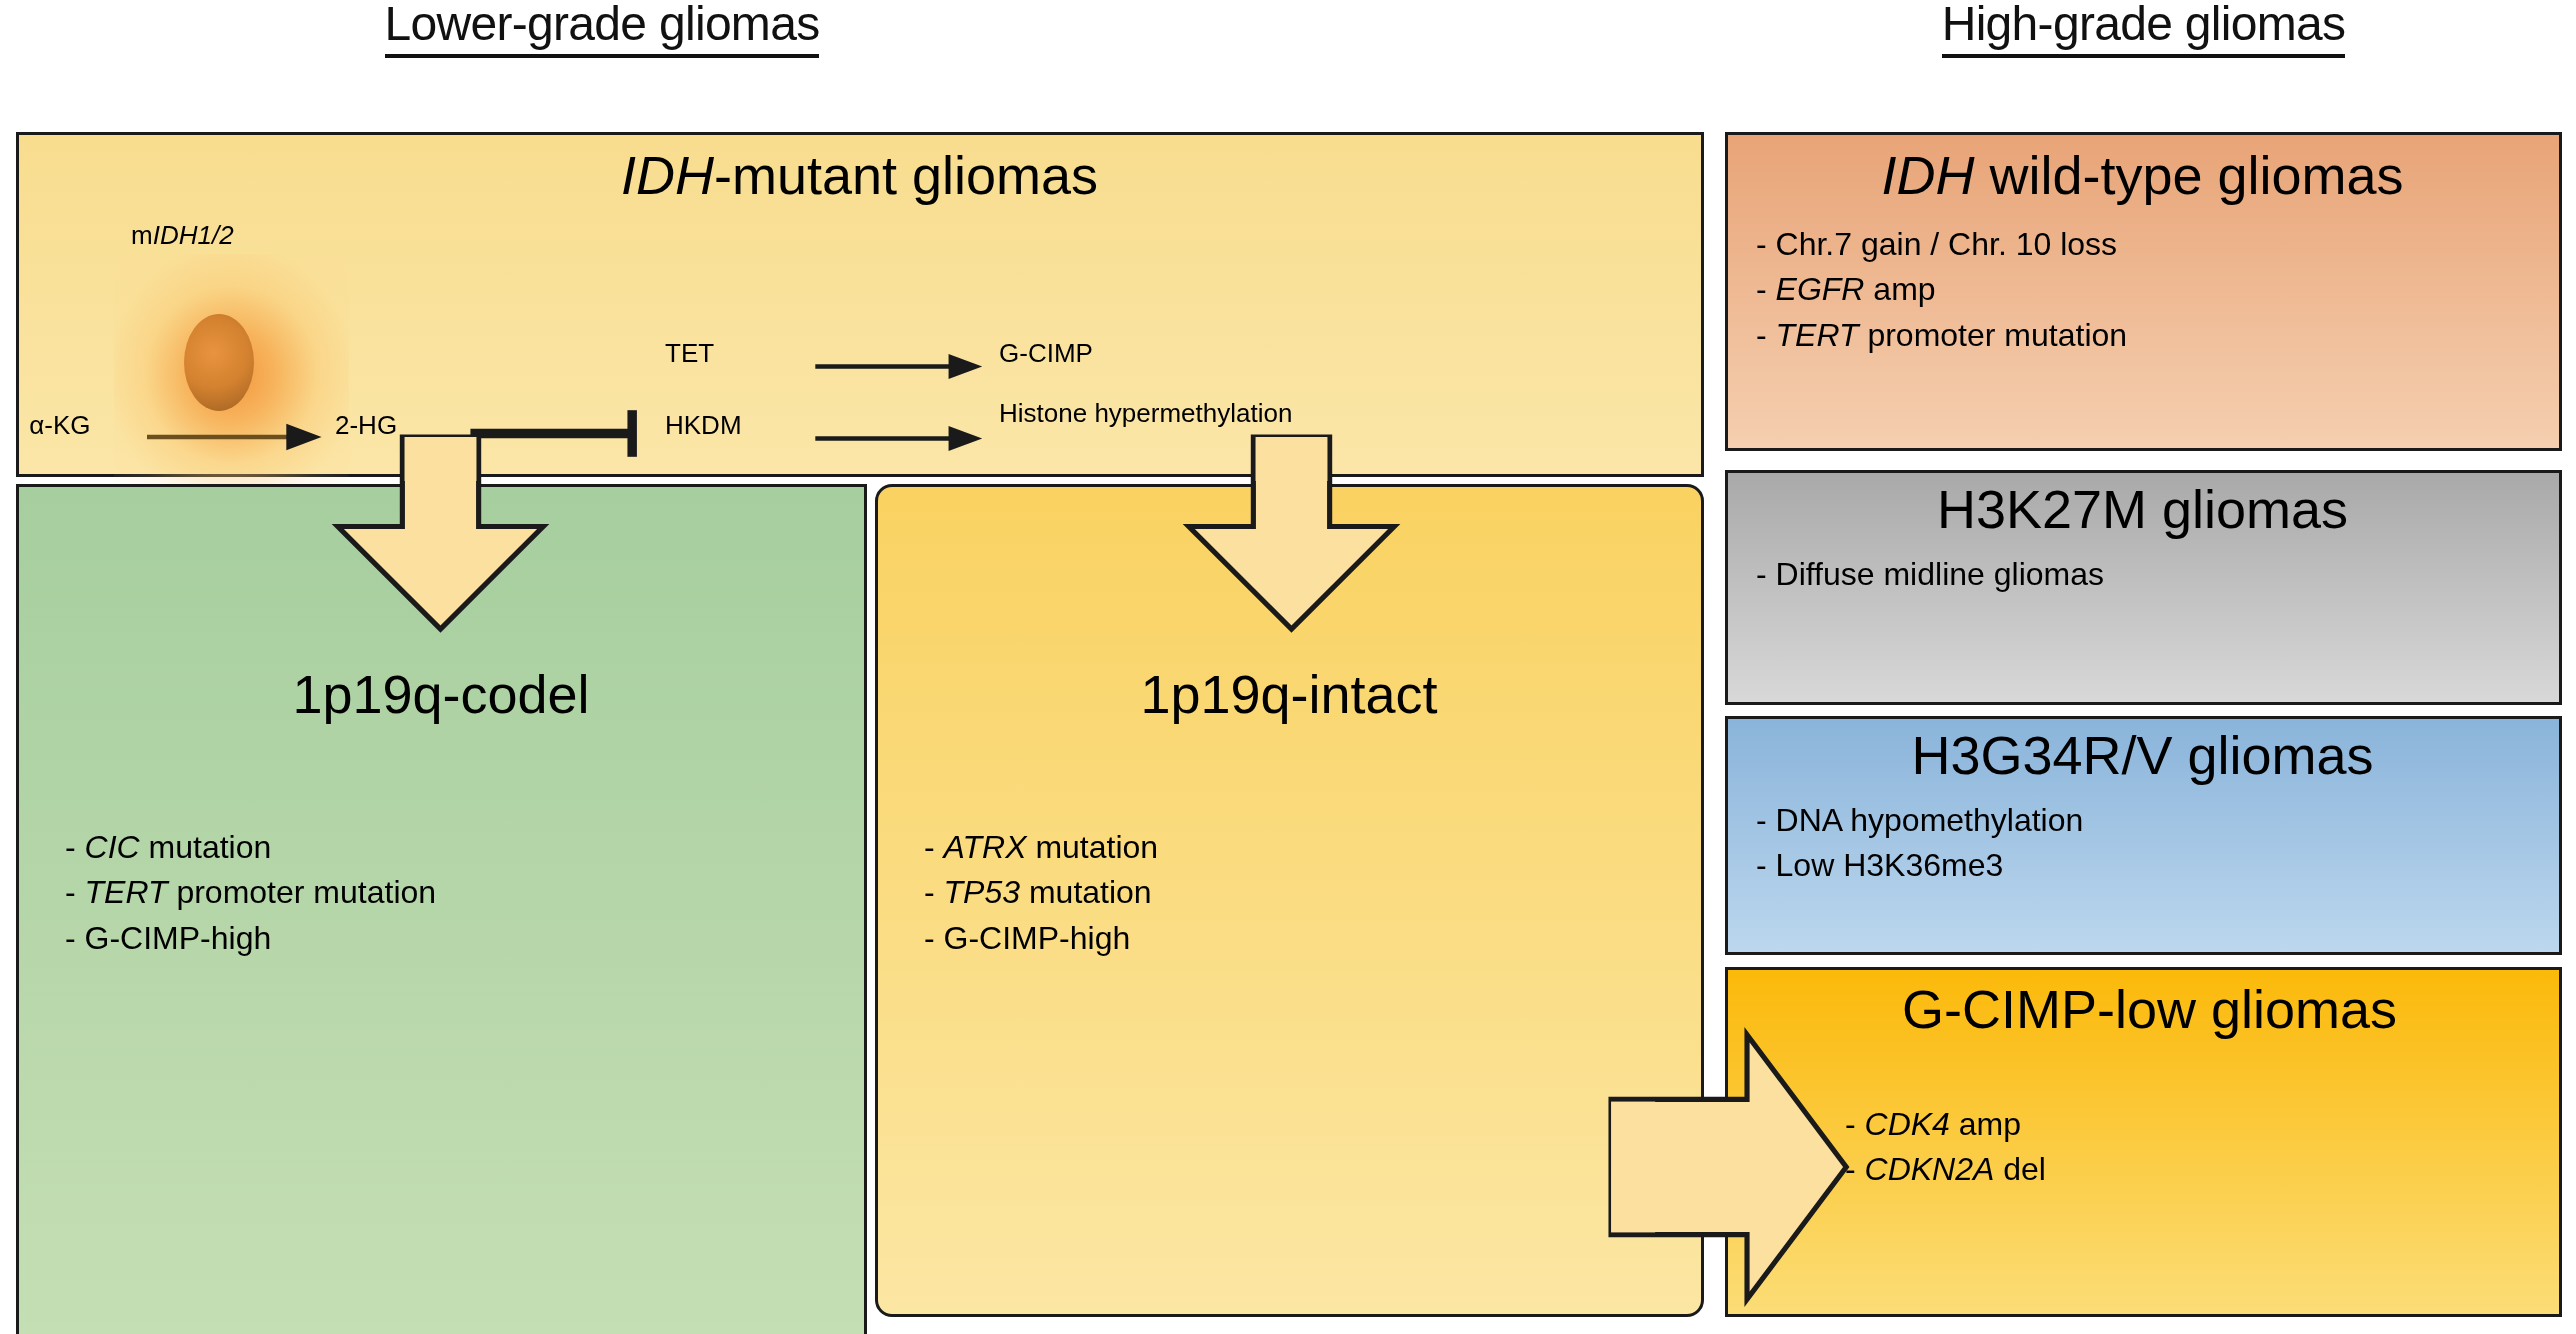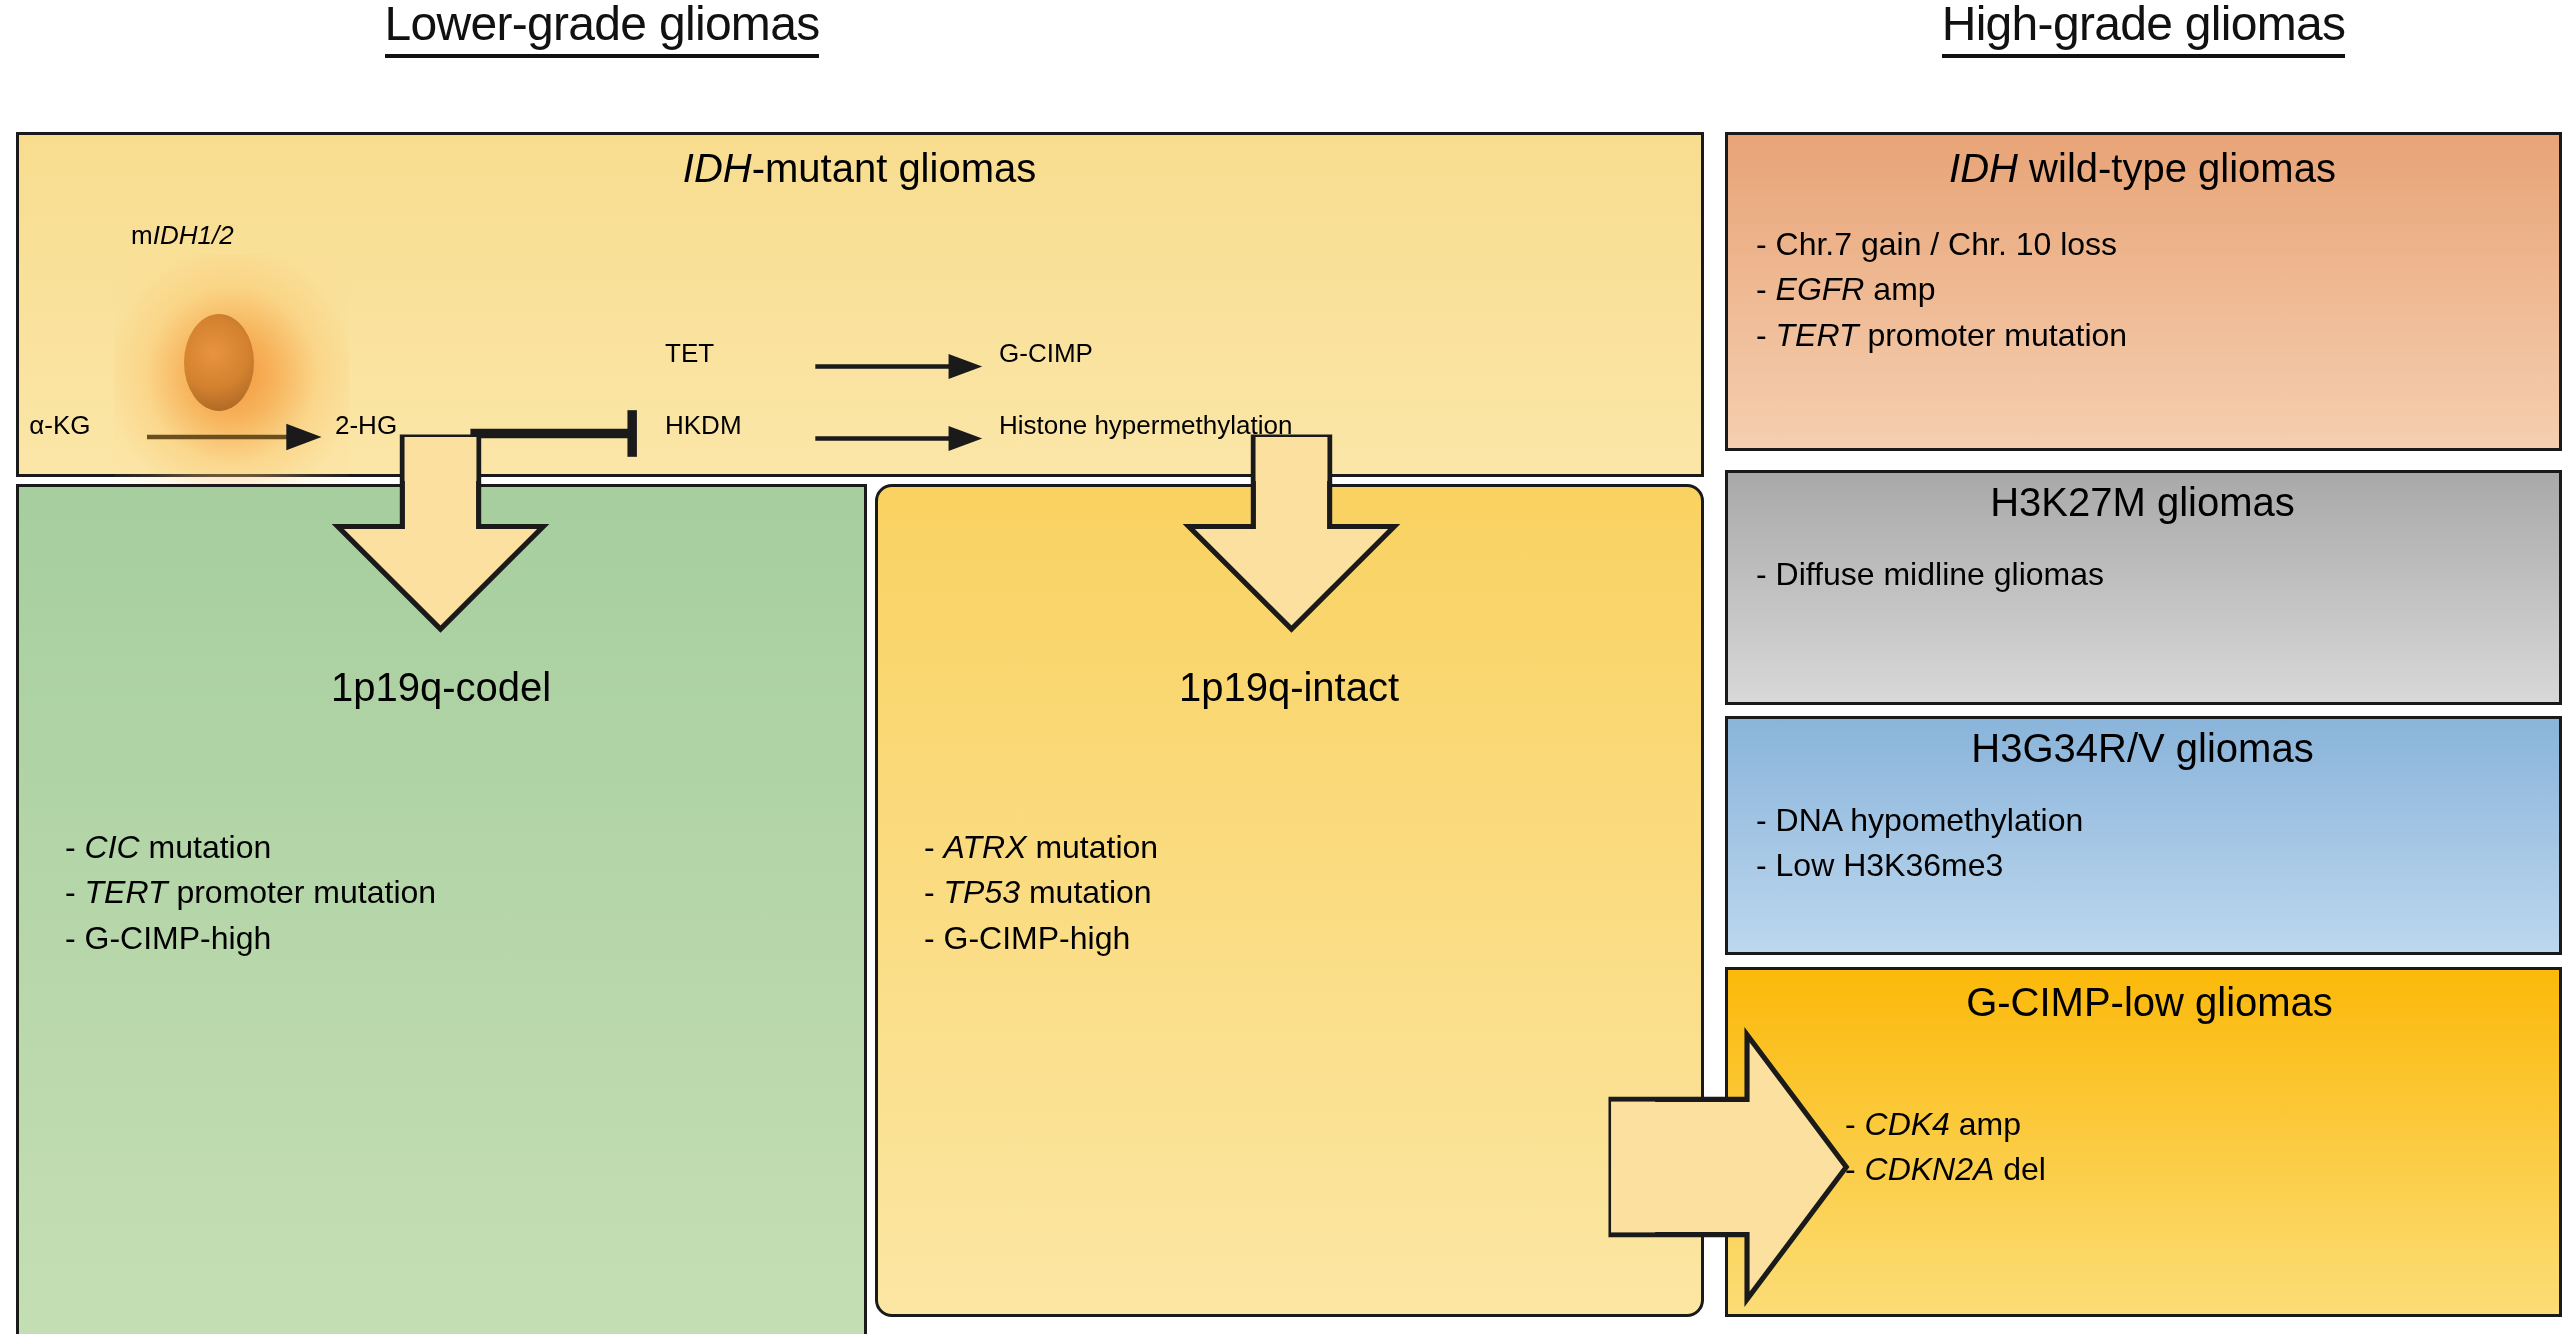--- a/index.html
+++ b/index.html
@@ -34,21 +34,21 @@
 
   
   .box {
     border: 3.7px solid #1a1a1a;
     box-sizing: border-box;
     overflow: visible;
   }
 
   .box-title {
     text-align: center;
-    font-size: 40px;
+    font-size: 54px;
     white-space: nowrap;
     line-height: 1;
   }
   .box-title .it { font-style: italic; }
 
   .bullets {
     font-size: 32px;
     line-height: 1.42;
   }
   .bullets .row { white-space: nowrap; }
@@ -130,21 +130,21 @@
     <line x1="0" y1="28" x2="188" y2="28" stroke="#1a1a1a" stroke-width="6"></line>
     <polygon points="182,11 228,28 182,45" fill="#1a1a1a"></polygon>
   </svg>
   <div class="abs pw" style="left:980px; top:205px;">G-CIMP</div>
 
   <div class="abs pw" style="left:646px; top:277px;">HKDM</div>
   <svg class="abs" style="left:796px; top:283px;" width="169" height="41" viewBox="0 0 230 56">
     <line x1="0" y1="28" x2="188" y2="28" stroke="#1a1a1a" stroke-width="6"></line>
     <polygon points="182,11 228,28 182,45" fill="#1a1a1a"></polygon>
   </svg>
-  <div class="abs pw" style="left:980px; top:277px;">Histone hypermethylation</div>
+  <div class="abs pw" style="left:980px; top:265px;">Histone hypermethylation</div>
 </div>
 
 <div class="abs box codel" style="left:16px; top:484px; width:851px; height:935px;">
   <div class="abs box-title" style="left:0px; top:180px; width:844px;">1p19q-codel</div>
   <div class="abs bullets" style="left:46px; top:338px;">
     <div class="row"><span>- </span><span class="it">CIC</span><span> mutation</span></div>
     <div class="row"><span>- </span><span class="it">TERT</span><span> promoter mutation</span></div>
     <div class="row"><span>- </span><span class="it"></span><span>G-CIMP-high</span></div>
   </div>
 </div>

